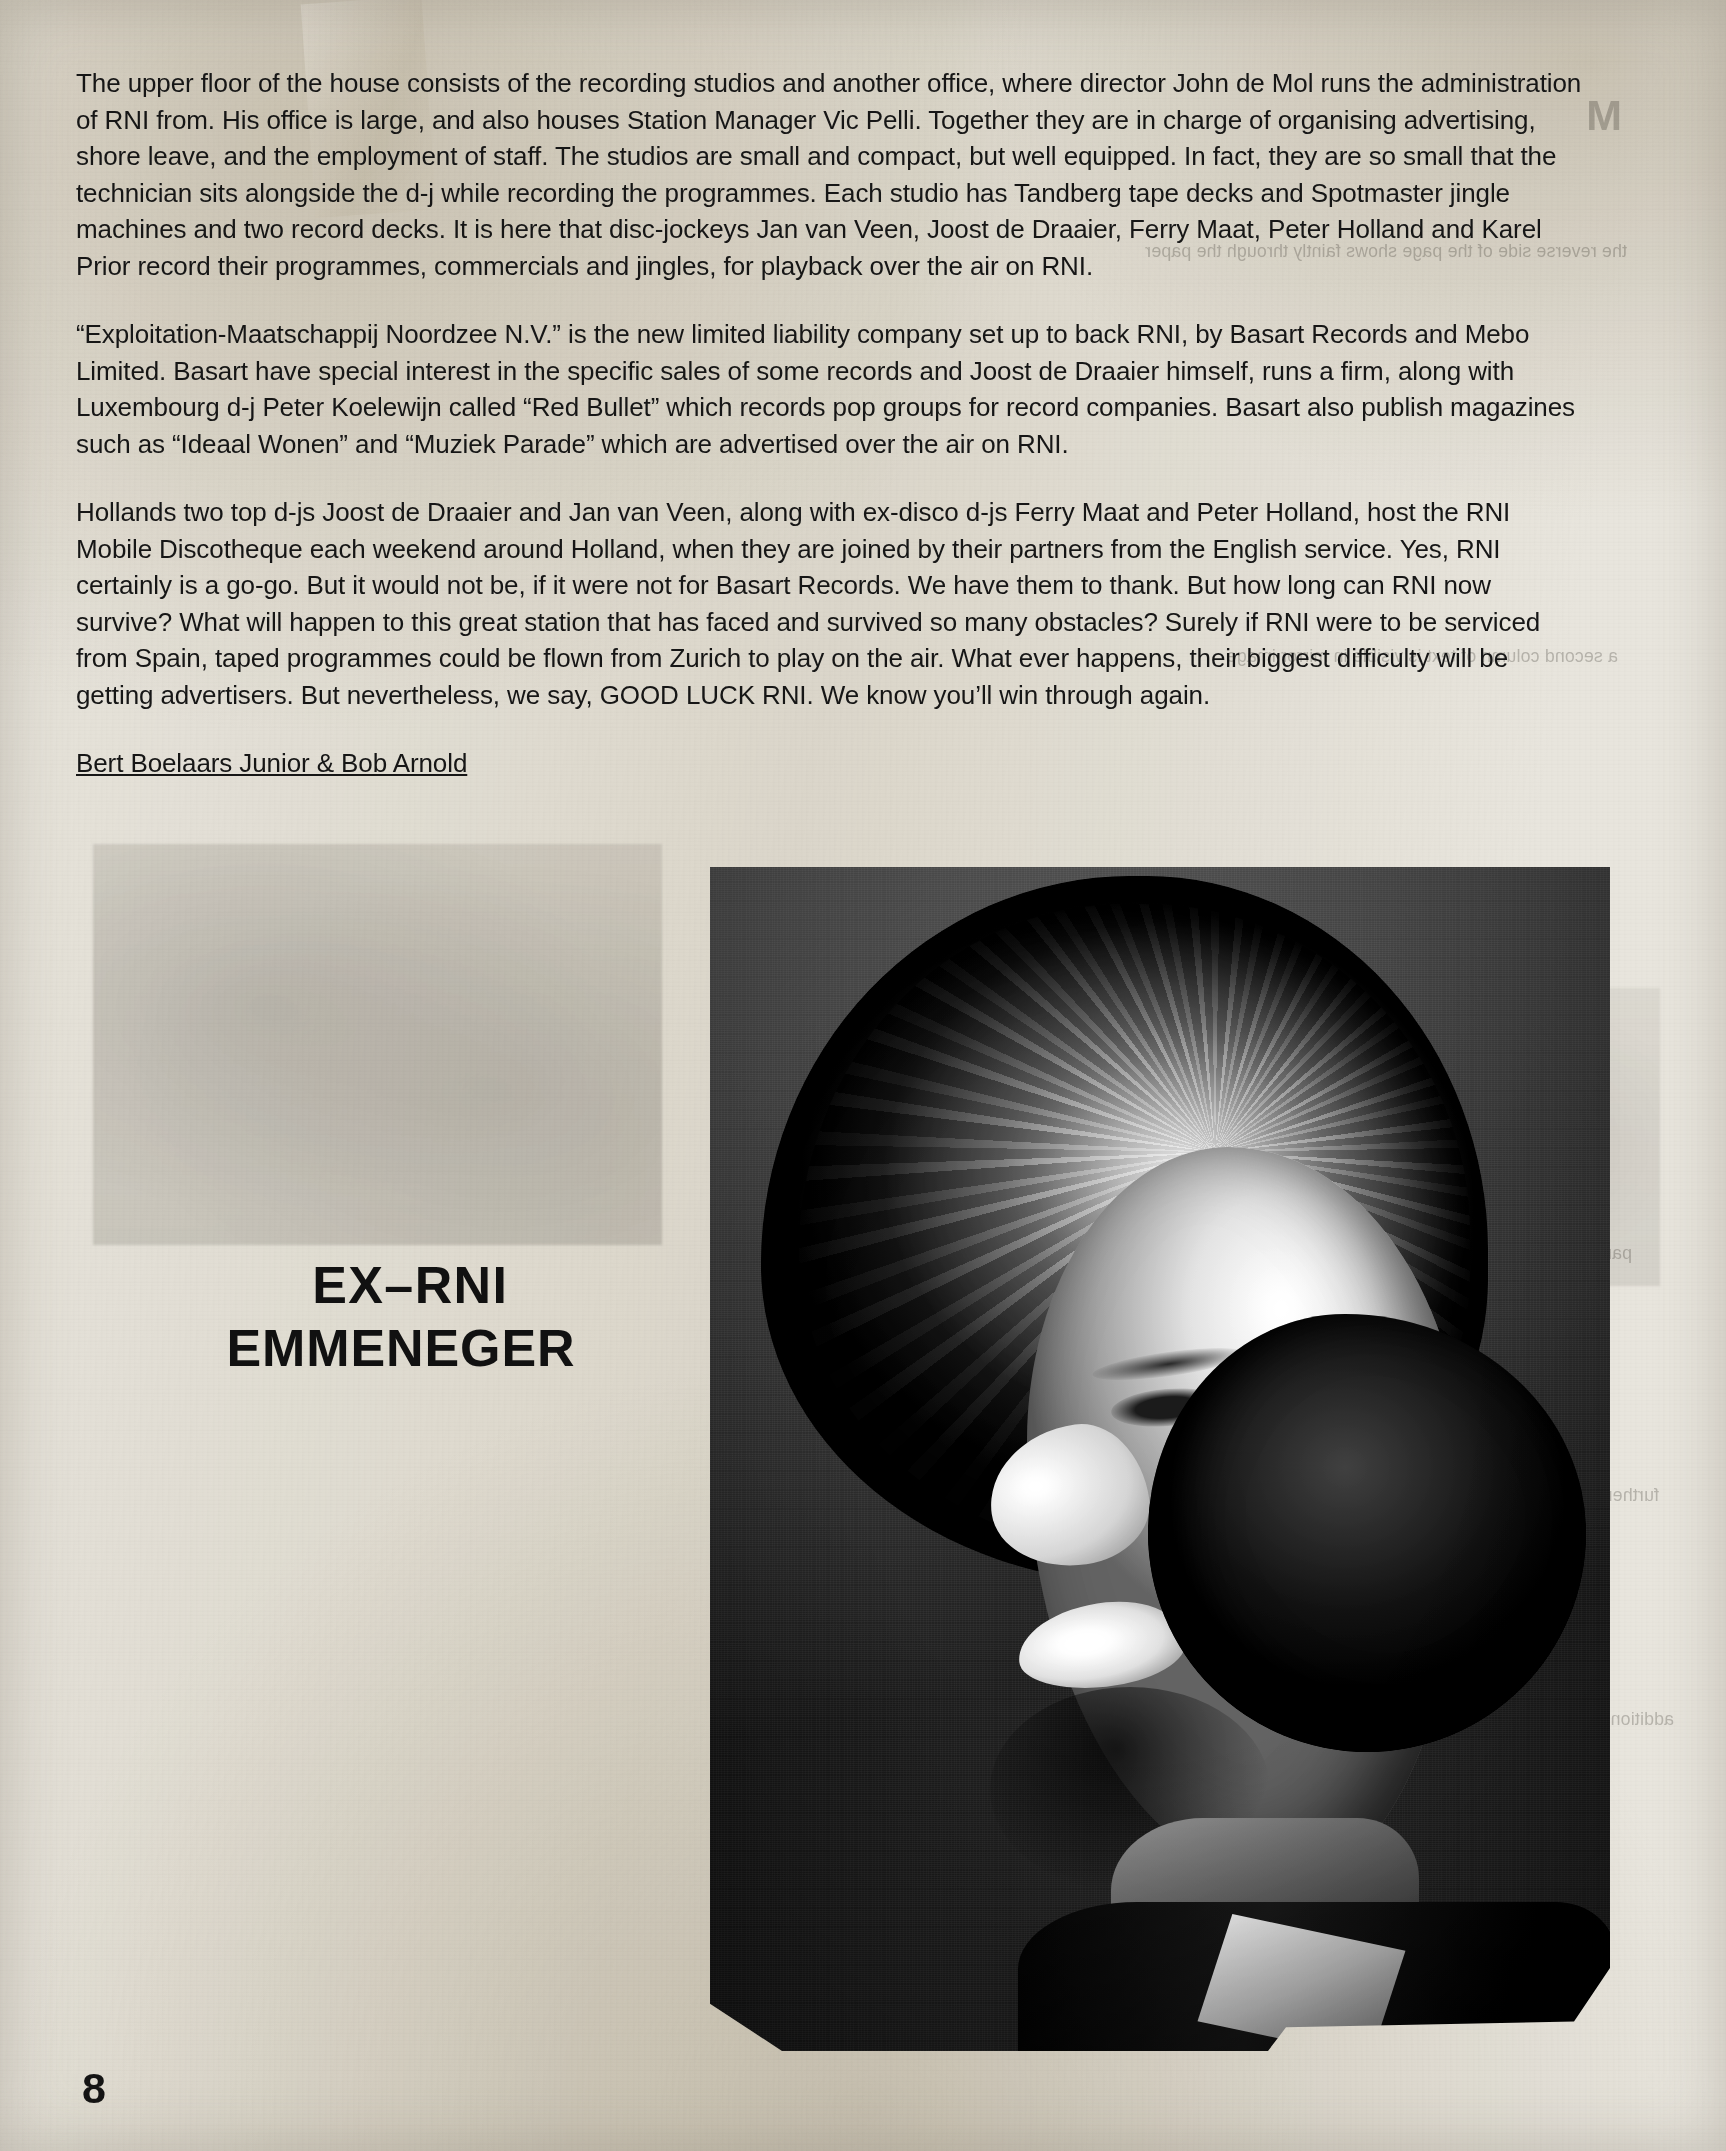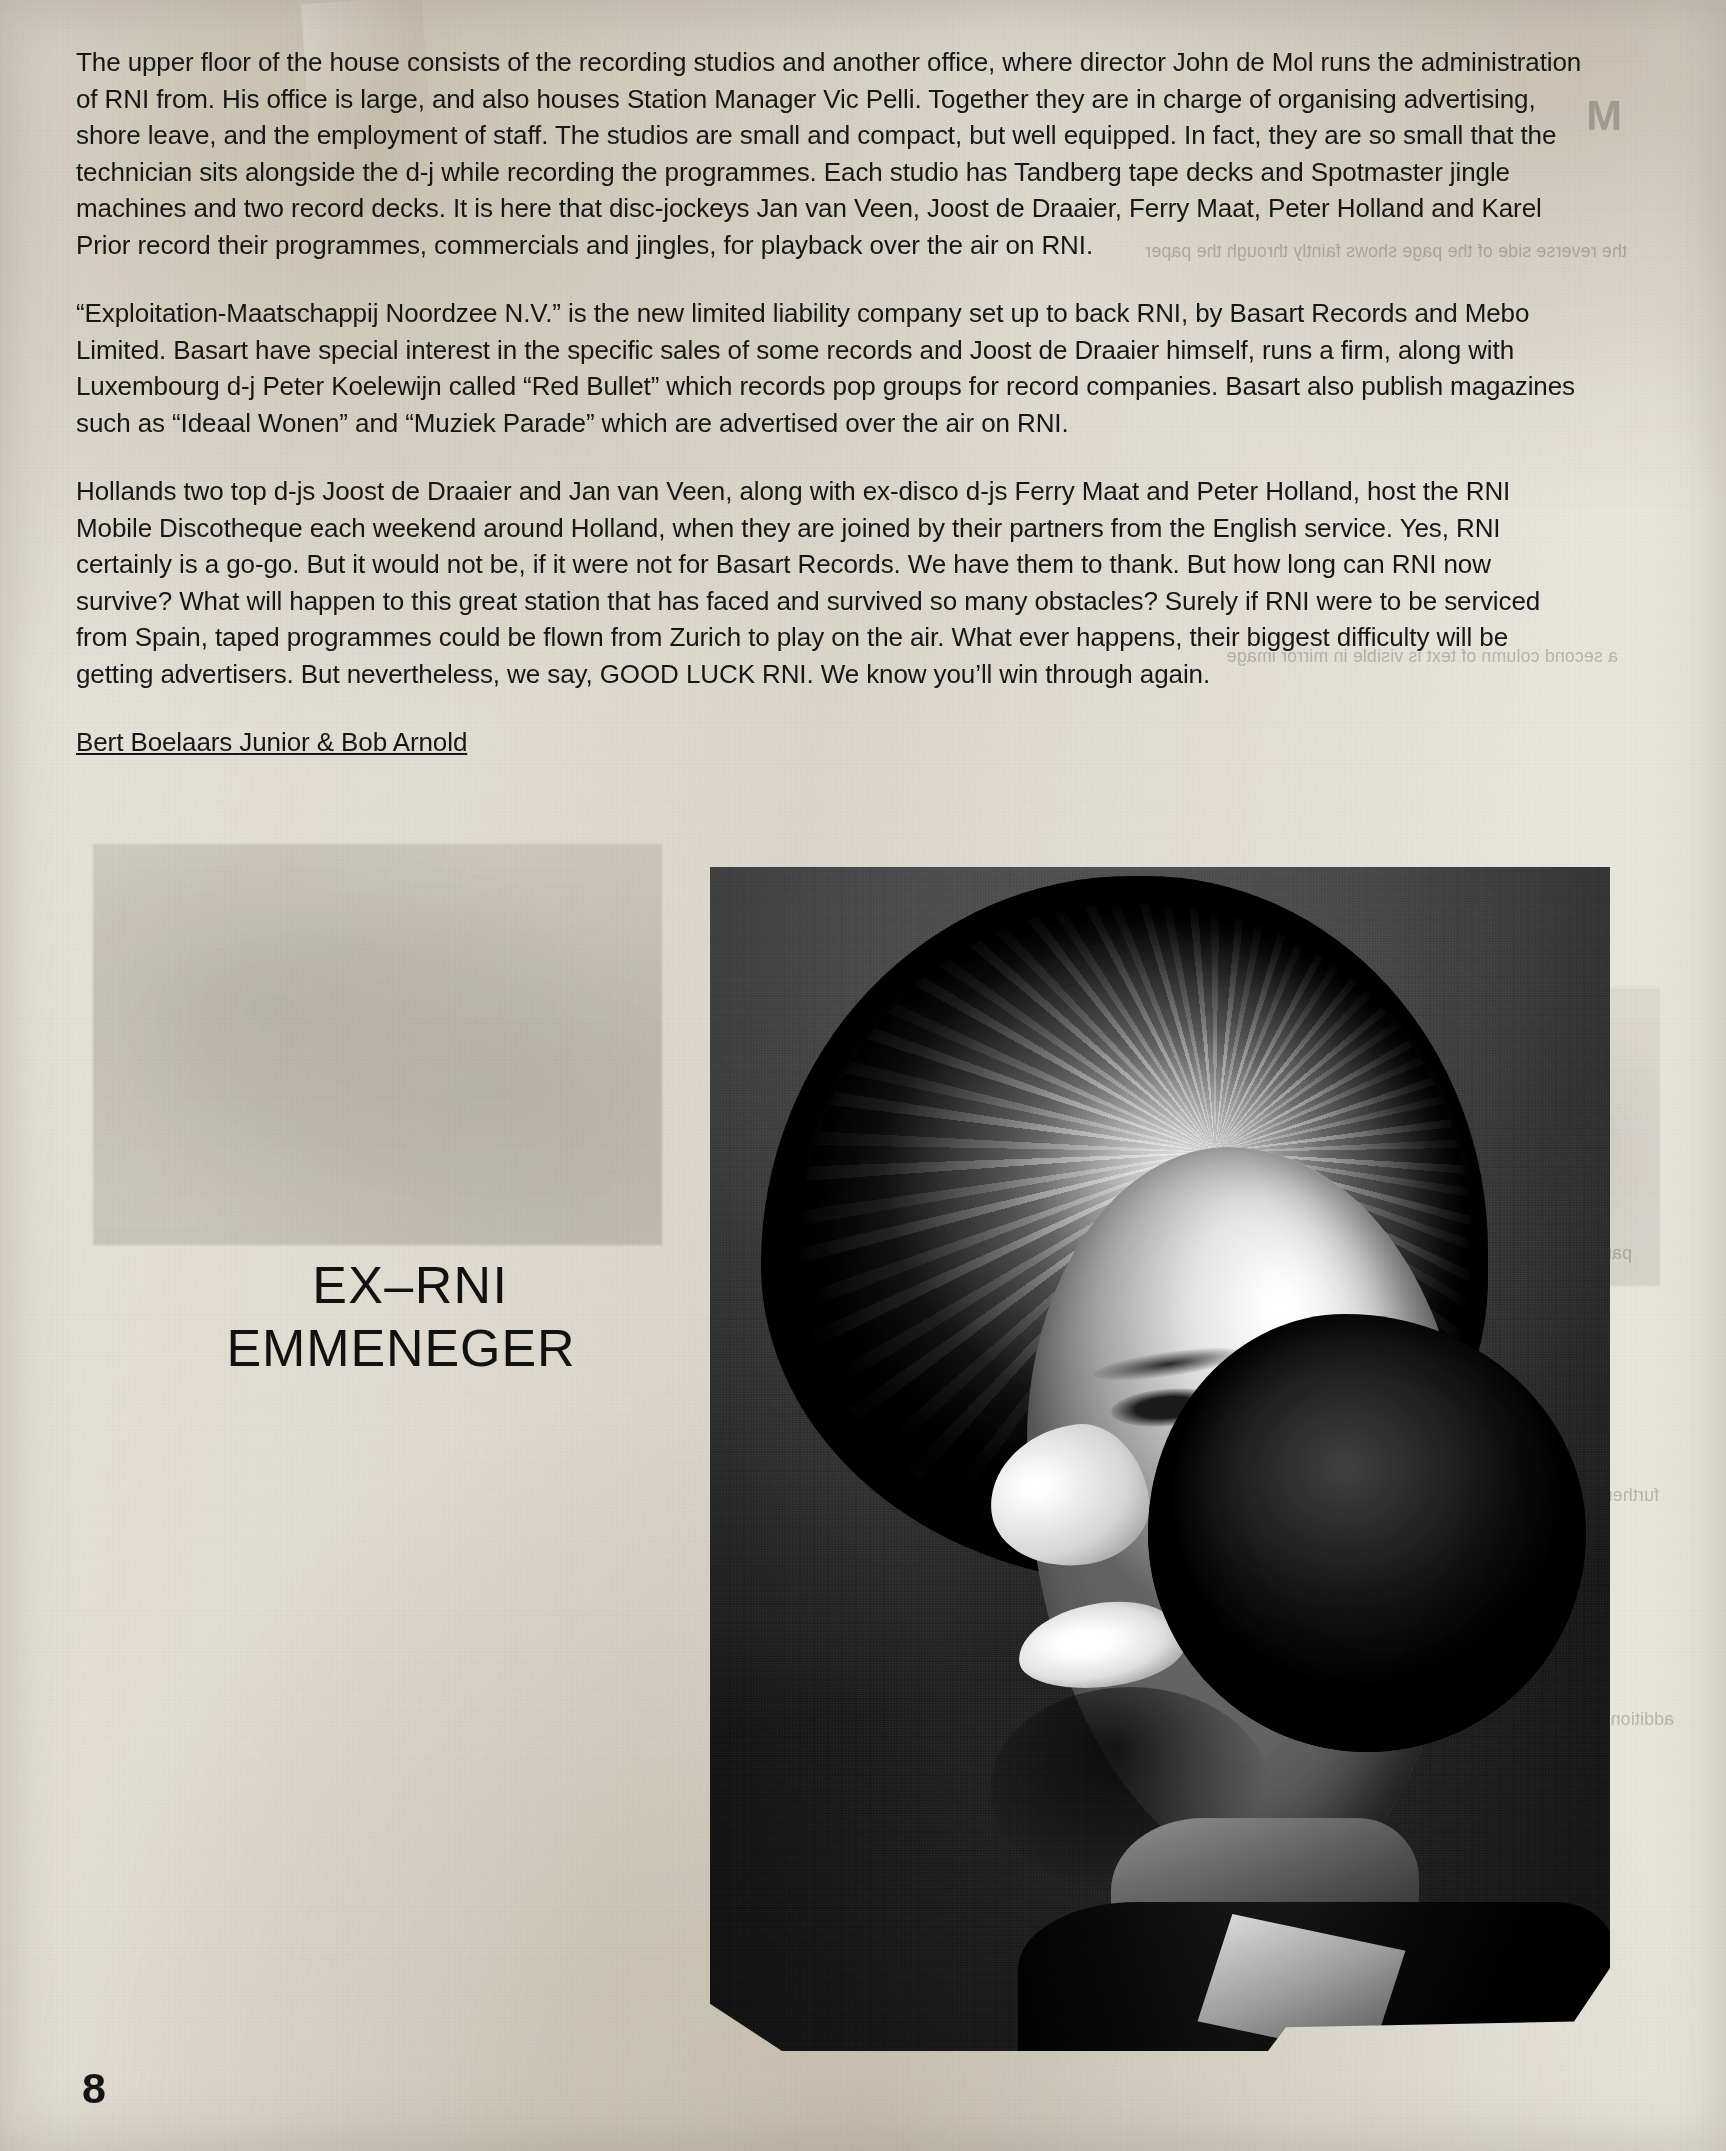--- a/index.html
+++ b/index.html
@@ -83,21 +83,21 @@
   .bleed-photo.p2 {
     top: 988px; left: 1175px; width: 485px; height: 298px;
     background:
       radial-gradient(ellipse at 55% 50%, rgba(70,66,60,0.5), rgba(150,146,138,0.1) 70%),
       linear-gradient(180deg, rgba(160,156,148,0.4), rgba(110,106,100,0.45));
   }
 
   
   .article {
     position: absolute;
-    top: 44px;
+    top: 65px;
     left: 76px;
     width: 1510px;
     z-index: 4;
   }
   .article p {
     margin: 0 0 32px 0;
     font-size: 26px;
     line-height: 1.405;
     letter-spacing: -0.1px;
     color: #161616;
@@ -110,21 +110,21 @@
   }
 
   
   .headline {
     position: absolute;
     left: 140px;
     top: 1254px;
     width: 522px;
     z-index: 6;
     font-family: "Liberation Sans", sans-serif;
-    font-weight: 400;
+    font-weight: 700;
     font-size: 52px;
     line-height: 1.22;
     letter-spacing: 1.4px;
     color: #111;
     text-align: center;
   }
   .headline .l1 { padding-left: 18.6px; }
   .headline .l2 { letter-spacing: 2.8px; }
   .headline .l3 { letter-spacing: 0.9px; text-align: center; }
 

